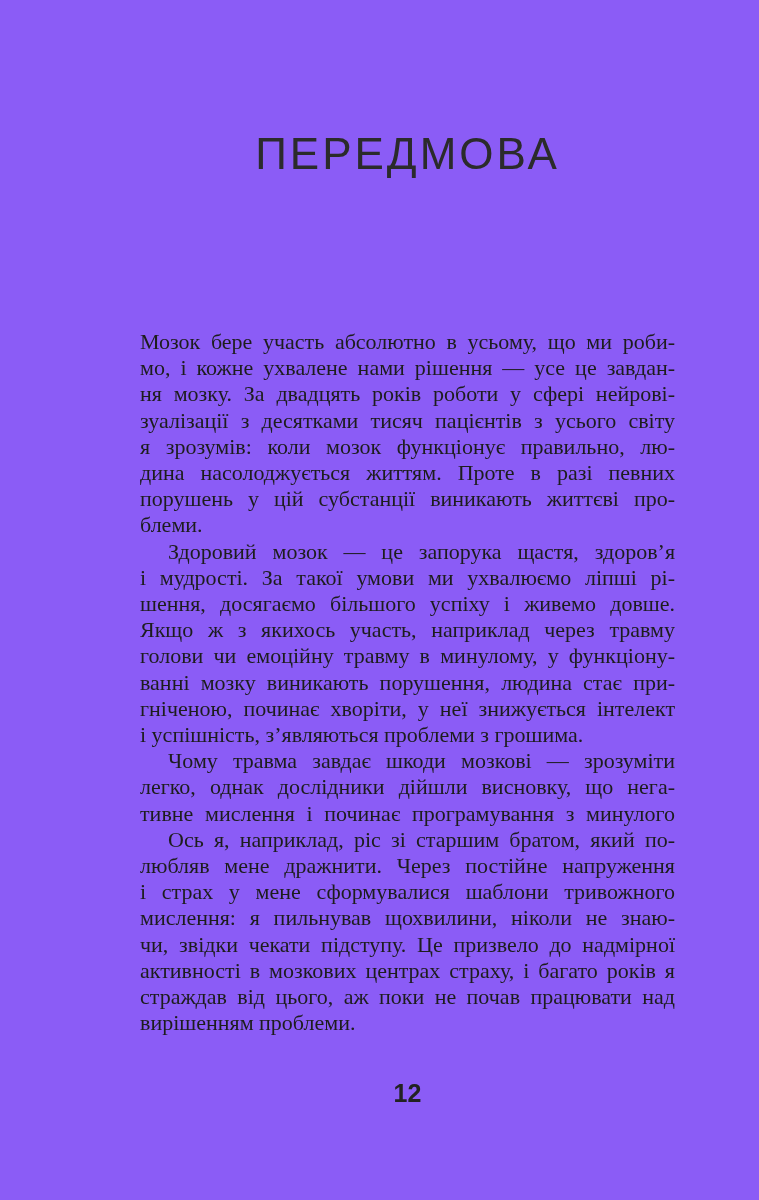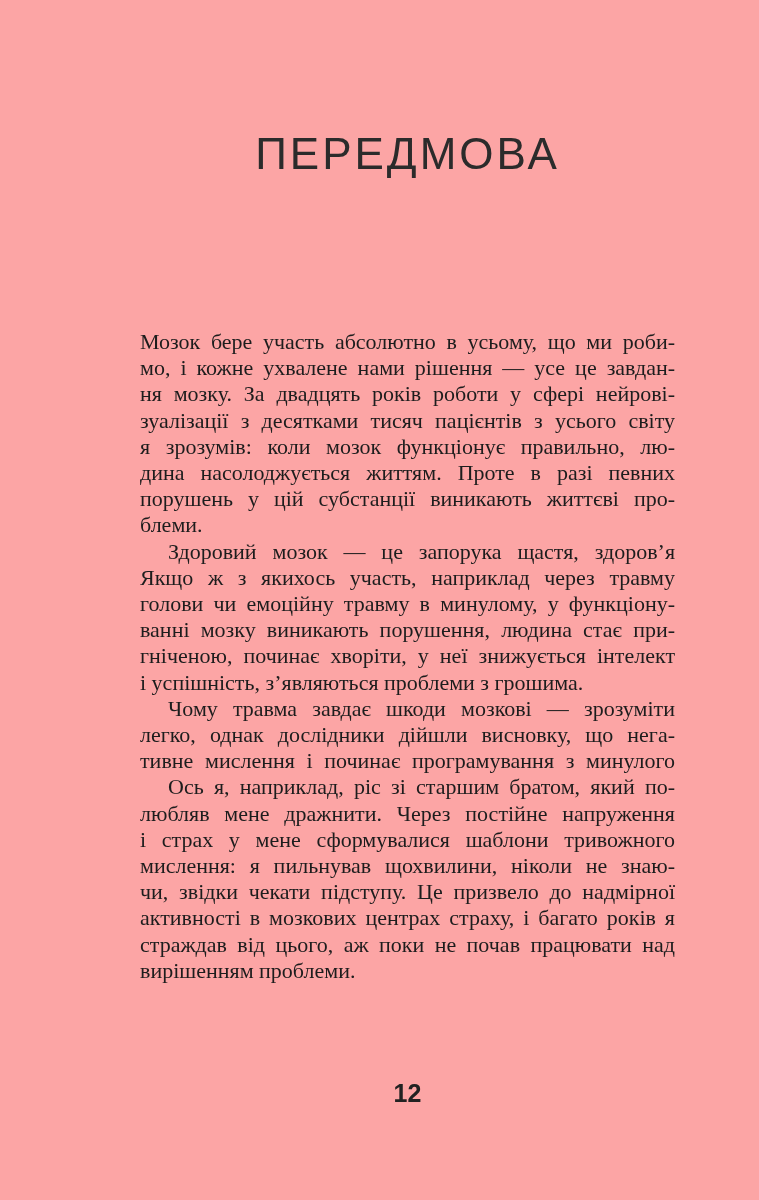--- a/index.html
+++ b/index.html
@@ -1,21 +1,21 @@
 <!DOCTYPE html>
 <html><head>
 <meta charset="utf-8">
 <style>
   * { margin: 0; padding: 0; box-sizing: border-box; }
   html, body { background: #ffffff; }
   .page {
     position: relative;
     width: 759px;
     height: 1200px;
-    background: #fca5a5;
+    background: #8b5cf6;
     overflow: hidden;
     font-family: "Liberation Serif", serif;
   }
   .chapter-title {
     position: absolute;
     left: 140px;
     top: 128px;
     width: 535px;
     text-align: center;
     font-family: "Liberation Sans", sans-serif;
@@ -69,20 +69,22 @@
       <div class="line">ня мозку. За двадцять років роботи у сфері нейрові-</div>
       <div class="line">зуалізації з десятками тисяч пацієнтів з усього світу</div>
       <div class="line">я зрозумів: коли мозок функціонує правильно, лю-</div>
       <div class="line">дина насолоджується життям. Проте в разі певних</div>
       <div class="line">порушень у цій субстанції виникають життєві про-</div>
       <div class="line last">блеми.</div>
     </div>
 
     <div class="para">
       <div class="line indent">Здоровий мозок — це запорука щастя, здоров’я</div>
+      <div class="line">і мудрості. За такої умови ми ухвалюємо ліпші рі-</div>
+      <div class="line">шення, досягаємо більшого успіху і живемо довше.</div>
       <div class="line">Якщо ж з якихось участь, наприклад через травму</div>
       <div class="line">голови чи емоційну травму в минулому, у функціону-</div>
       <div class="line">ванні мозку виникають порушення, людина стає при-</div>
       <div class="line">гніченою, починає хворіти, у неї знижується інтелект</div>
       <div class="line last">і успішність, з’являються проблеми з грошима.</div>
     </div>
 
     <div class="para">
       <div class="line indent">Чому травма завдає шкоди мозкові — зрозуміти</div>
       <div class="line">легко, однак дослідники дійшли висновку, що нега-</div>

